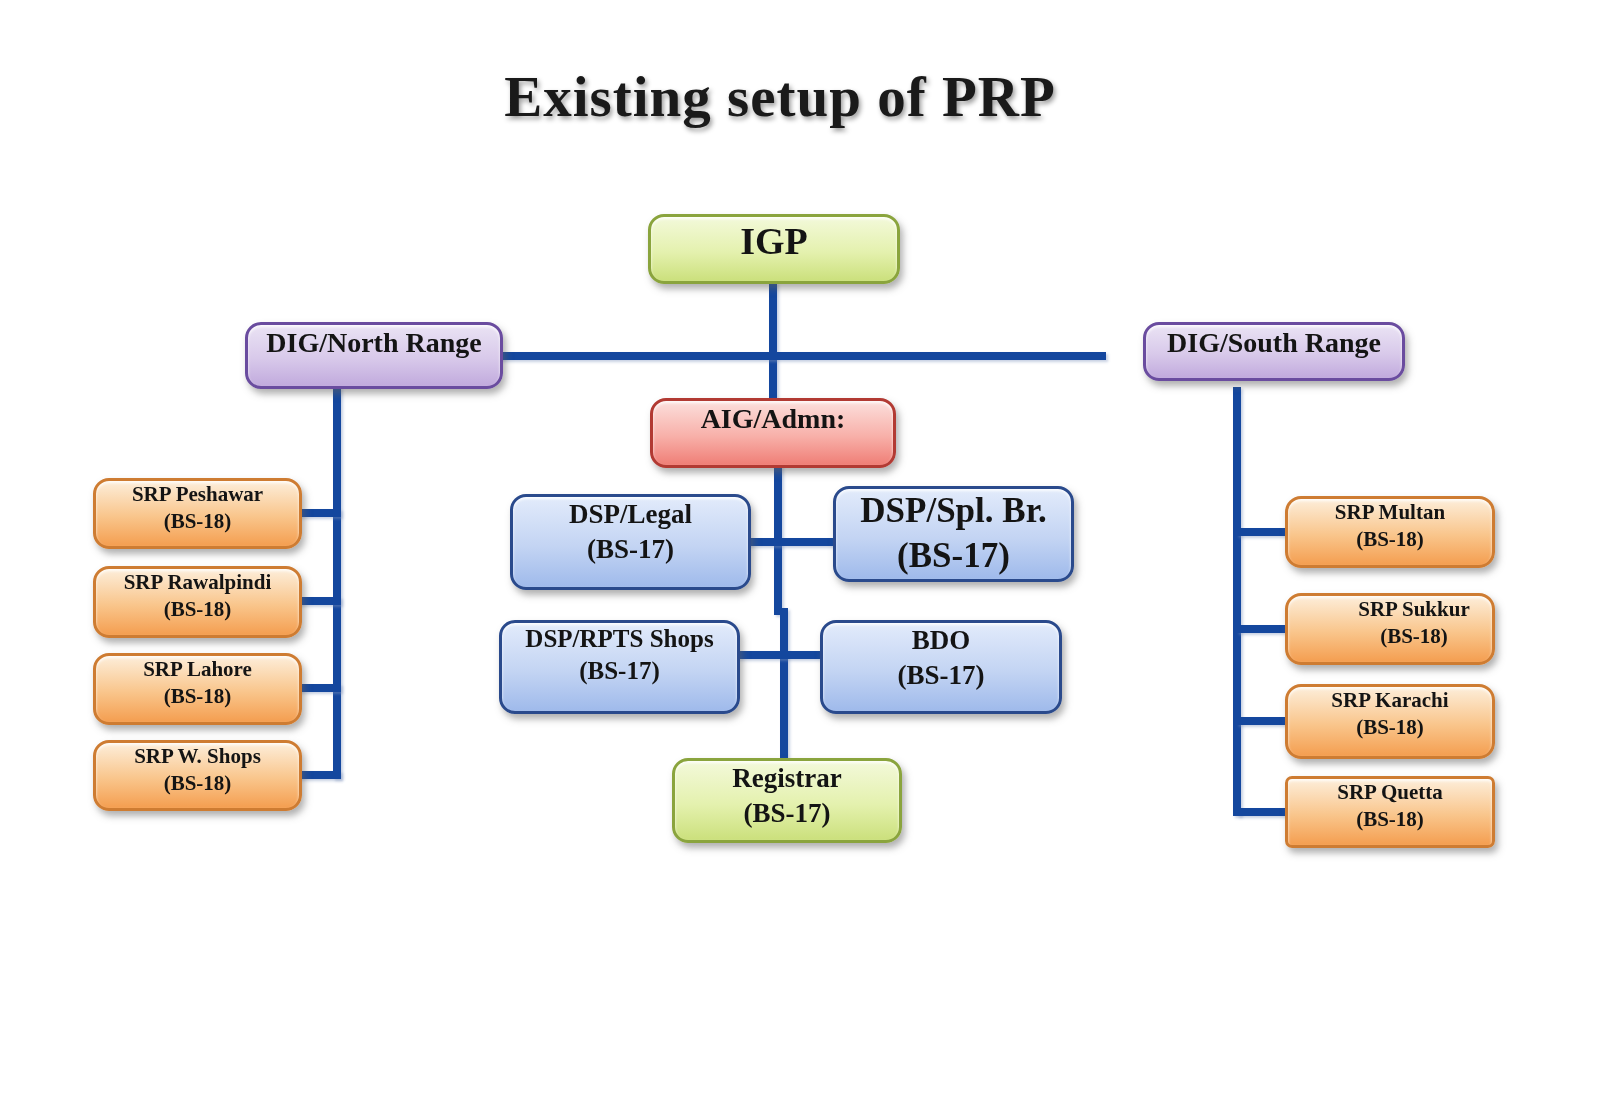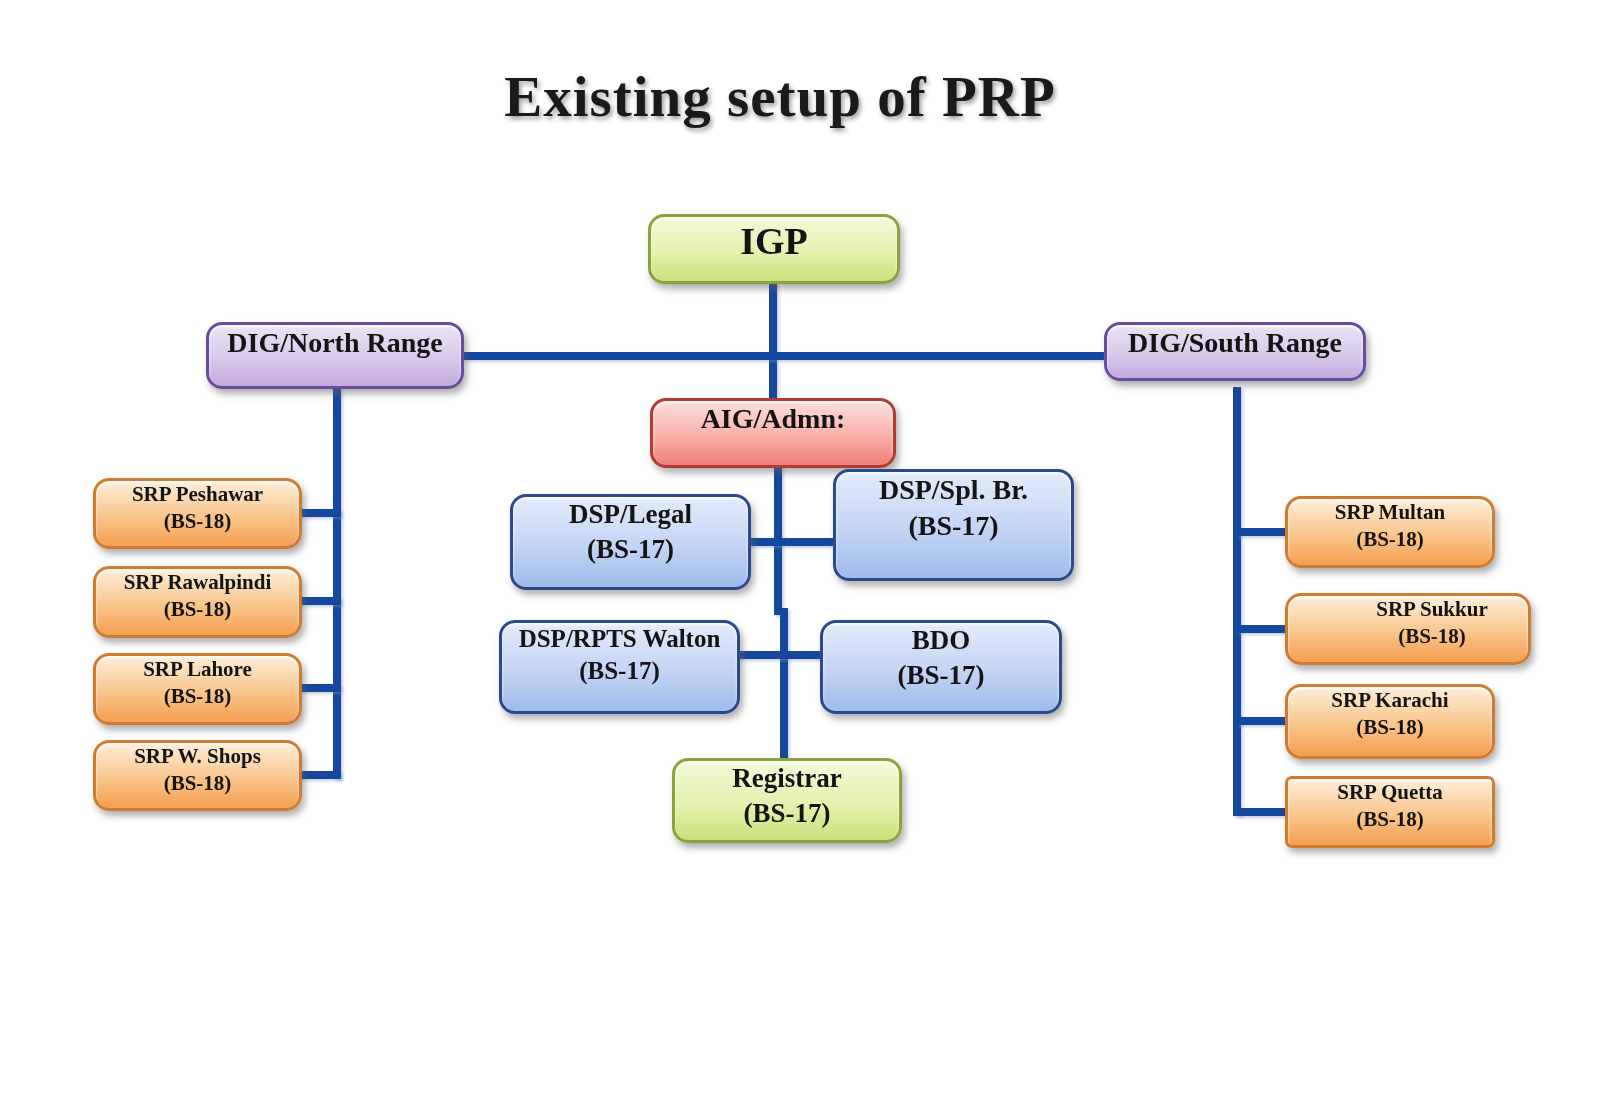--- a/index.html
+++ b/index.html
@@ -45,20 +45,21 @@
   .node span { display: block; }
   .green {
     border: 3px solid var(--green-border);
     background: linear-gradient(180deg, var(--green-top) 0%, var(--green-mid) 55%, var(--green-bottom) 100%);
     box-shadow: inset 0 2px 3px rgba(255,255,255,0.85), 3px 5px 7px rgba(100,100,100,0.50);
   }
   .purple {
     border: 3px solid var(--purple-border);
     background: linear-gradient(180deg, var(--purple-top) 0%, var(--purple-mid) 55%, var(--purple-bottom) 100%);
     box-shadow: inset 0 2px 3px rgba(255,255,255,0.85), 3px 5px 7px rgba(100,100,100,0.50);
+    margin-left: 39px;
   }
   .red {
     border: 3px solid var(--red-border);
     background: linear-gradient(180deg, var(--red-top) 0%, var(--red-mid) 55%, var(--red-bottom) 100%);
     box-shadow: inset 0 2px 3px rgba(255,255,255,0.85), 3px 5px 7px rgba(100,100,100,0.50);
   }
   .blue {
     border: 3px solid var(--blue-border);
     background: linear-gradient(180deg, var(--blue-top) 0%, var(--blue-mid) 55%, var(--blue-bottom) 100%);
     box-shadow: inset 0 2px 3px rgba(255,255,255,0.85), 3px 5px 7px rgba(100,100,100,0.50);
@@ -111,26 +112,26 @@
   </div>
 
   <div class="node red" style="left:650px; top:398px; width:246px; height:70px; font-size:28px;">
     <span>AIG/Admn:</span>
   </div>
 
   <div class="node blue" style="left:499px; top:494px; width:241px; height:96px; font-size:27px;margin-left:11px;">
     <span>DSP/Legal</span>
     <span>(BS-17)</span>
   </div>
-  <div class="node blue" style="left:833px; top:469px; width:241px; height:112px; font-size:28px;">
+  <div class="node blue" style="left:833px; top:486px; width:241px; height:96px; font-size:35px;">
     <span>DSP/Spl. Br.</span>
     <span>(BS-17)</span>
   </div>
   <div class="node blue" style="left:499px; top:620px; width:241px; height:94px; font-size:25px;">
-    <span>DSP/RPTS Walton</span>
+    <span>DSP/RPTS Shops</span>
     <span>(BS-17)</span>
   </div>
   <div class="node blue" style="left:820px; top:620px; width:242px; height:94px; font-size:27px;">
     <span>BDO</span>
     <span>(BS-17)</span>
   </div>
 
   <div class="node green" style="left:672px; top:758px; width:230px; height:85px; font-size:27px;">
     <span>Registrar</span>
     <span>(BS-17)</span>
@@ -150,21 +151,21 @@
   </div>
   <div class="node orange" style="left:93px; top:740px; width:209px; height:71px; font-size:21px;">
     <span>SRP W. Shops</span>
     <span>(BS-18)</span>
   </div>
 
   <div class="node orange" style="left:1285px; top:496px; width:210px; height:72px; font-size:21px;">
     <span>SRP Multan</span>
     <span>(BS-18)</span>
   </div>
-  <div class="node orange" style="left:1285px; top:593px; width:246px; height:72px; font-size:21px;padding-left:48px;">
+  <div class="node orange" style="left:1285px; top:593px; width:210px; height:72px; font-size:21px;padding-left:48px;">
     <span>SRP Sukkur</span>
     <span>(BS-18)</span>
   </div>
   <div class="node orange" style="left:1285px; top:684px; width:210px; height:75px; font-size:21px;">
     <span>SRP Karachi</span>
     <span>(BS-18)</span>
   </div>
   <div class="node orange" style="left:1285px; top:776px; width:210px; height:72px; font-size:21px;border-radius:7px;">
     <span>SRP Quetta</span>
     <span>(BS-18)</span>

